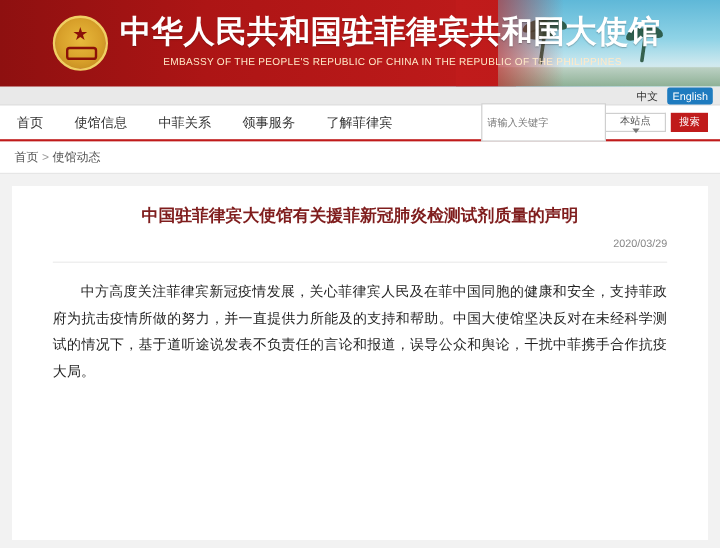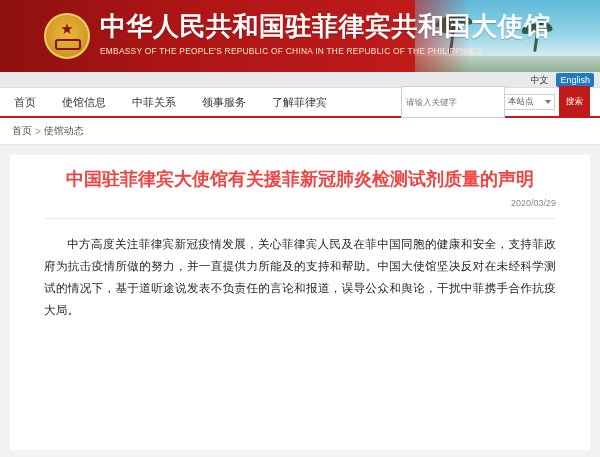--- a/index.html
+++ b/index.html
@@ -111,20 +111,21 @@
     white-space: nowrap;
     text-shadow: 0 1px 1px rgba(0,0,0,.25);
   }
   .banner-title-en {
     color: #ffe9c8;
     font-size: 8.4px;
     letter-spacing: .25px;
     line-height: 14px;
     margin-top: 4px;
     white-space: nowrap;
+    margin-left: 36px;
   }
 
   
   .langbar {
     height: 16px;
     background: #e9e9e9;
     border-bottom: 1px solid #dcdcdc;
     display: flex;
     justify-content: flex-end;
     align-items: center;
@@ -186,29 +187,30 @@
     border: 1px solid #cfcfcf;
     border-left: none;
     background: #fff;
     font-size: 8.5px;
     color: #555;
     display: flex;
     align-items: center;
     justify-content: space-between;
     padding: 0 3px;
     box-sizing: border-box;
+    flex-direction: column;
   }
   .caret {
     width: 0; height: 0;
     border-left: 3px solid transparent;
     border-right: 3px solid transparent;
     border-top: 4px solid #777;
   }
   .search-btn {
-    height: 32px;
+    height: 16px;
     background: #c01b1b;
     color: #fff;
     font-size: 8.5px;
     border: none;
     padding: 0 7px;
     margin-left: 4px;
     cursor: pointer;
     font-family: "Liberation Sans", sans-serif;
   }
 
@@ -230,23 +232,23 @@
   .article {
     background: #ffffff;
     margin: 10px 10px 0 10px;
     padding: 14px 34px 10px 34px;
     box-sizing: border-box;
     height: 295px;
     overflow: hidden;
   }
   .article-title {
     text-align: center;
-    font-size: 18px;
+    font-size: 14px;
     font-weight: bold;
-    color: #ef4444;
+    color: #7f1d1d;
     line-height: 20px;
   }
   .article-date {
     text-align: right;
     font-size: 9px;
     color: #888;
     margin-top: 9px;
   }
   .rule {
     margin: 10px 0 0 0;

